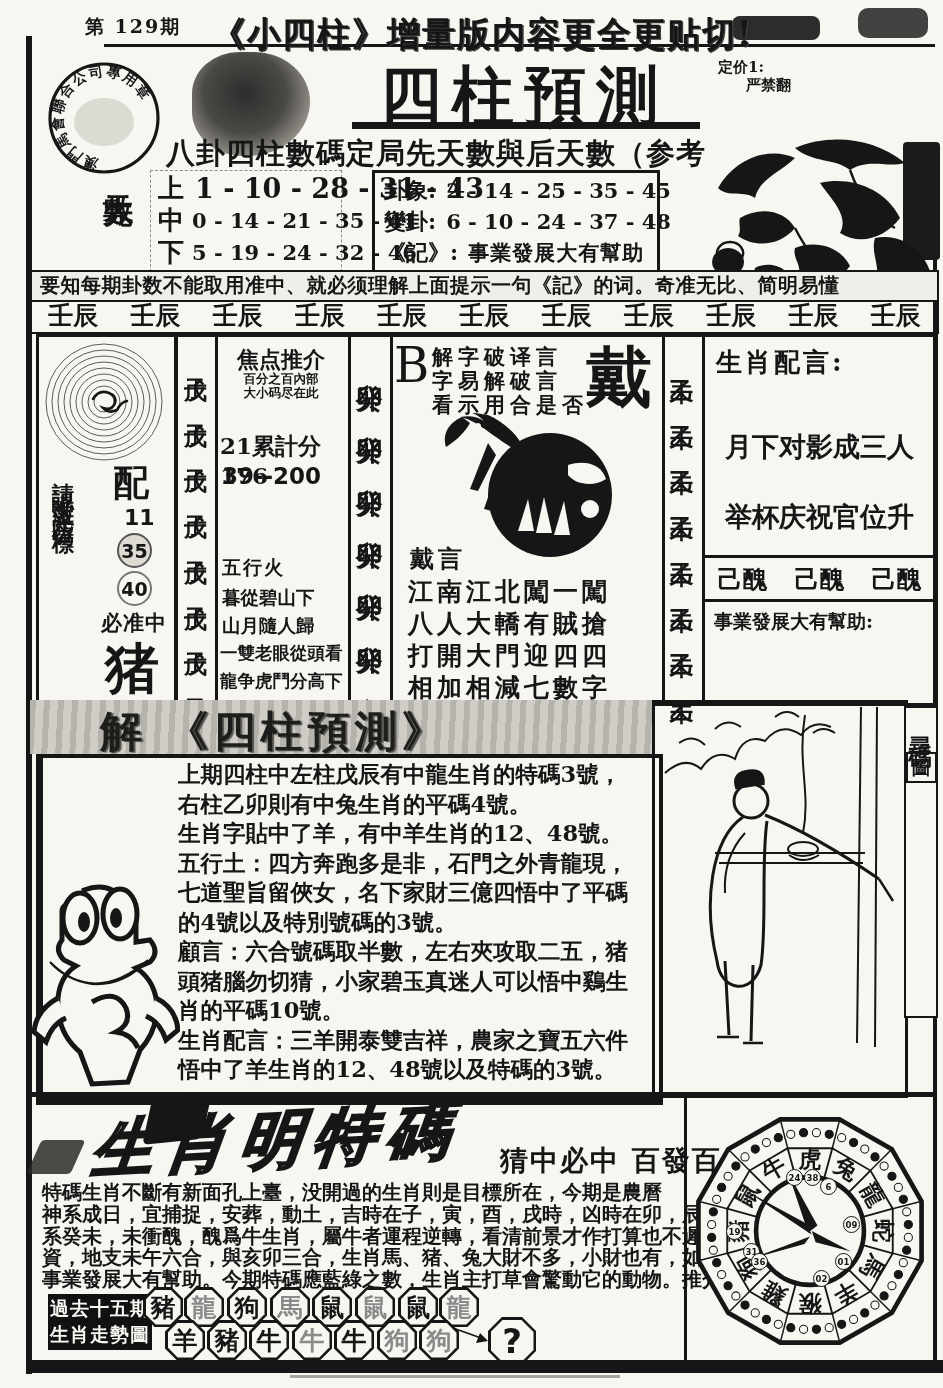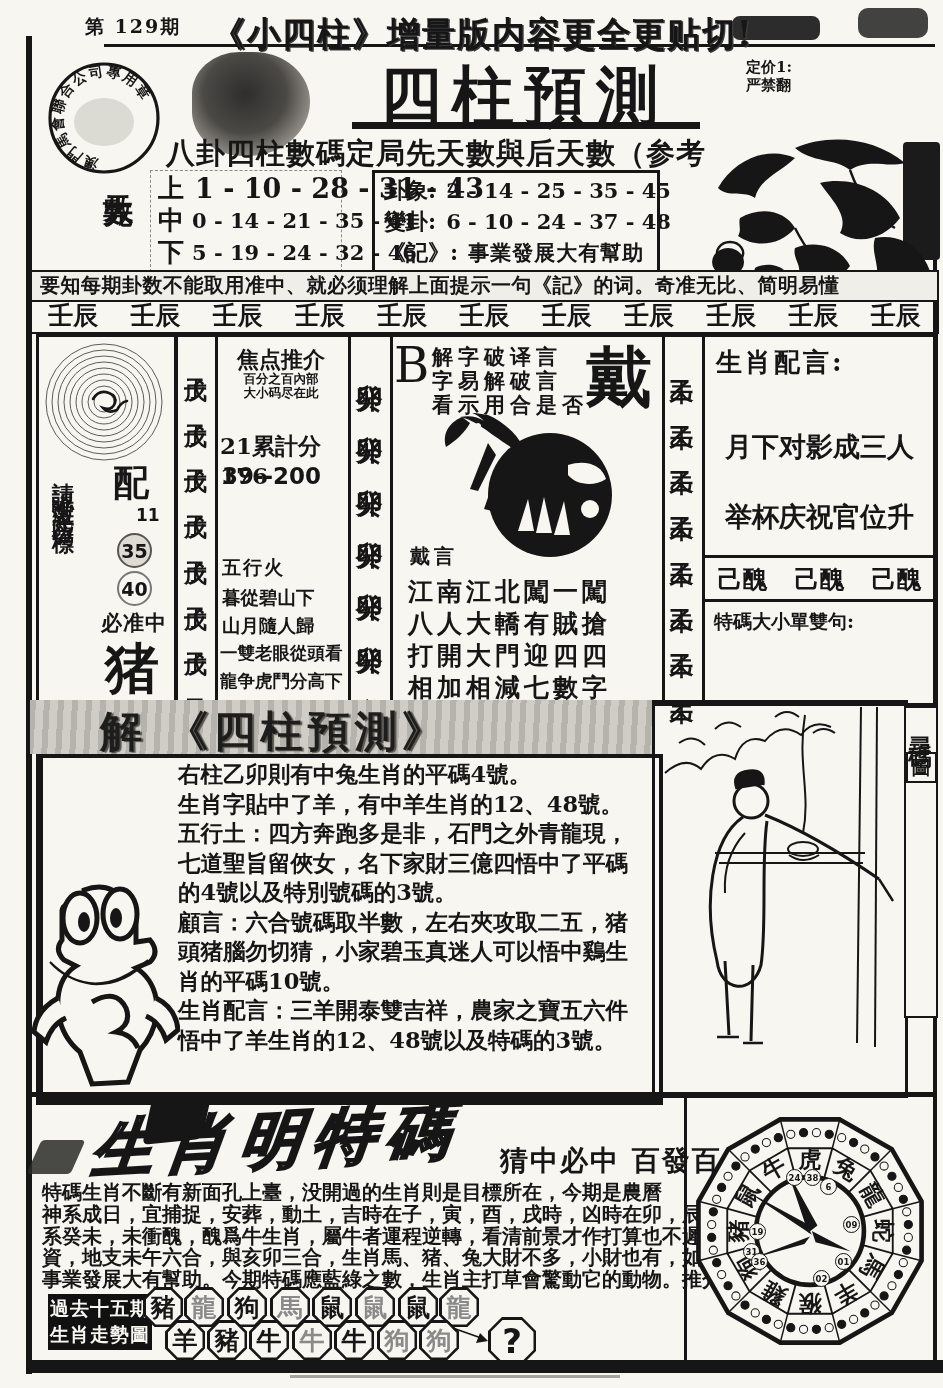--- a/index.html
+++ b/index.html
@@ -53,21 +53,21 @@
       </defs>
     <text font-size="14" font-weight="bold" fill="#161616" letter-spacing="2">
       <textPath href="#sealcirc" startOffset="2%">澳門馬會聯合公司專用章</textPath>
     </text>
   </svg>
 
   <div class="abs" style="left:192px;top:52px;width:118px;height:104px;background:radial-gradient(ellipse at 45% 40%, #1c1c1c 0%, #3c3a36 45%, #8e8b84 75%, #f7f6f1 100%);border-radius:42% 50% 55% 45%;opacity:.92;"></div>
 
   <div class="abs bb" style="left:336px;top:54px;width:376px;text-align:center;font-size:62px;letter-spacing:10px;transform:scaleY(1.04);">四柱預測</div>
   <div class="abs ink" style="left:352px;top:122px;width:348px;height:7px;"></div>
-  <div class="abs b" style="left:746px;top:58px;font-size:15px;">定价1:</div>
+  <div class="abs b" style="left:718px;top:58px;font-size:15px;">定价1:</div>
   <div class="abs b" style="left:746px;top:76px;font-size:15px;">严禁翻</div>
   <div class="abs bb" style="left:166px;top:134px;font-size:29px;letter-spacing:1px;">八卦四柱數碼定局先天數與后天數（参考</div>
 
   <div class="abs v bb" style="left:102px;top:172px;font-size:30px;line-height:1.1;">先天數</div>
   <div class="abs" style="left:150px;top:170px;width:190px;height:100px;border:1.6px dashed #8e8c86;"></div>
   <div class="abs numrow" style="left:158px;top:172px;height:32px;">
     <span class="bb" style="font-size:26px;">上</span>
     <span class="b" style="font-size:27px;margin-left:11px;">1 - 10 - 28 - 31 - 43</span>
   </div>
   <div class="abs numrow" style="left:158px;top:204px;height:32px;">
@@ -138,21 +138,21 @@
           <circle cx="63" cy="63" r="34"></circle>
           <circle cx="63" cy="63" r="28"></circle>
         <circle cx="63" cy="63" r="22"></circle>
           <circle cx="63" cy="63" r="16"></circle>
           <circle cx="63" cy="63" r="10"></circle>
       </g>
       <path d="M52,60 q6,-10 16,-6 q8,3 6,10 q-3,8 -12,5 q5,6 14,2 q4,-8 10,-9" fill="none" stroke="#161616" stroke-width="2.6" stroke-linecap="round"></path>
     </svg>
     <div class="v bb" style="position:absolute;left:10px;top:128px;font-size:22px;letter-spacing:7px;height:228px;">請認准激光防偽標</div>
     <div class="bb" style="position:absolute;left:74px;top:122px;font-size:36px;">配</div>
-    <div class="b sans" style="position:absolute;left:97px;top:168px;font-size:17px;">11</div>
+    <div class="b sans" style="position:absolute;left:85px;top:168px;font-size:22px;">11</div>
     <div class="cc b sans" style="position:absolute;left:78px;top:196px;width:31px;height:31px;border:2.4px solid #555;border-radius:50%;font-size:19px;background:#dddbd2;">35</div>
     <div class="cc b sans" style="position:absolute;left:78px;top:234px;width:31px;height:31px;border:2.4px solid #777;border-radius:50%;font-size:19px;">40</div>
     <div class="bb" style="position:absolute;left:62px;top:272px;font-size:21px;letter-spacing:1px;">必准中</div>
     <div class="bb" style="position:absolute;left:66px;top:296px;font-size:54px;">猪</div>
   </div>
 
   <div class="abs gz-col" style="left:174px;top:334px;width:38px;height:366px;">
     <div class="gz-cell" style="font-size:23px;">戊子</div>
     <div class="gz-cell" style="font-size:23px;">戊子</div>
     <div class="gz-cell" style="font-size:23px;">戊子</div>
@@ -202,21 +202,21 @@
       <g fill="#f7f6f1">
         <path d="M150,52 C168,46 184,52 188,66 C176,74 158,72 150,62 Z"></path>
         <path d="M118,120 L126,84 L134,120 Z"></path>
           <path d="M136,122 L146,88 L152,122 Z"></path>
         <path d="M100,118 L110,86 L116,118 Z"></path>
         <circle cx="172" cy="96" r="9"></circle>
       </g>
       <path d="M60,10 a3,3 0 1 0 .1,0" fill="#f7f6f1"></path>
     </svg>
 
-    <div class="bb" style="position:absolute;left:20px;top:206px;font-size:20px;letter-spacing:4px;">戴言</div>
+    <div class="bb" style="position:absolute;left:20px;top:206px;font-size:24px;letter-spacing:4px;">戴言</div>
     <div class="bb" style="position:absolute;left:18px;top:238px;font-size:25px;letter-spacing:4px;">江南江北闖一闖</div>
     <div class="bb" style="position:absolute;left:18px;top:270px;font-size:25px;letter-spacing:4px;">八人大轎有賊搶</div>
     <div class="bb" style="position:absolute;left:18px;top:334px;font-size:25px;letter-spacing:4px;">相加相減七數字</div>
     <div class="bb" style="position:absolute;left:18px;top:302px;font-size:25px;letter-spacing:4px;">打開大門迎四四</div>
     <div class="hr" style="position:absolute;left:0;top:366px;width:100%;height:2.5px;"></div>
     <div class="bb" style="position:absolute;left:8px;top:372px;font-size:24px;letter-spacing:2px;white-space:nowrap;">提示: 平常百姓早早起</div>
   </div>
 
   <div class="abs gz-col" style="left:662px;top:334px;width:40px;height:366px;border-left:none;">
     <div class="gz-cell" style="font-size:24px;">乙未</div>
@@ -233,28 +233,29 @@
     <div class="bb" style="position:absolute;left:12px;top:8px;font-size:26px;letter-spacing:3px;">生肖配言:</div>
     <div class="bb sans" style="position:absolute;left:0;top:92px;width:100%;text-align:center;font-size:27px;">月下对影成三人</div>
     <div class="bb sans" style="position:absolute;left:0;top:162px;width:100%;text-align:center;font-size:27px;">举杯庆祝官位升</div>
     <div class="hr" style="position:absolute;left:0;top:218px;width:100%;height:3px;"></div>
     <div style="position:absolute;left:0;top:224px;width:100%;height:36px;display:flex;justify-content:space-around;align-items:center;">
       <span class="bb" style="font-size:25px;">己醜</span>
       <span class="bb" style="font-size:25px;">己醜</span>
       <span class="bb" style="font-size:25px;">己醜</span>
     </div>
     <div class="hr" style="position:absolute;left:0;top:262px;width:100%;height:3px;"></div>
-    <div class="bb" style="position:absolute;left:10px;top:272px;font-size:19px;">特碼大小單雙句:</div>
+    <div class="bb" style="position:absolute;left:10px;top:272px;font-size:19px;">事業發展大有幫助:</div>
   </div>
 
   <div class="abs" style="left:30px;top:700px;width:622px;height:54px;background:#cfcdc6;background-image:repeating-linear-gradient(93deg,rgba(60,60,55,.18) 0 6px,rgba(0,0,0,0) 6px 14px);"></div>
   <div class="abs bb" style="left:100px;top:704px;font-size:42px;letter-spacing:5px;color:#1d1d1b;text-shadow:2px 1px 1px #55534d;transform:scaleY(1.02);filter:blur(.3px);">解 《四柱預測》</div>
 
   <div class="abs" style="left:36px;top:754px;width:616px;height:338px;border:4px solid #161616;border-left-width:7px;border-bottom-width:9px;"></div>
   <div class="abs" style="left:178px;top:760px;width:466px;font-size:22.5px;font-weight:700;line-height:29.5px;">
+    <div>上期四柱中左柱戊辰有中龍生肖的特碼3號，</div>
     <div>右柱乙卯則有中兔生肖的平碼4號。</div>
     <div>生肖字貼中了羊，有中羊生肖的12、48號。</div>
     <div>五行土：四方奔跑多是非，石門之外青龍現，</div>
     <div>七道聖旨留俠女，名下家財三億四悟中了平碼</div>
     <div>的4號以及特別號碼的3號。</div>
     <div>顧言：六合號碼取半數，左右夾攻取二五，猪</div>
     <div>頭猪腦勿切猜，小家碧玉真迷人可以悟中鷄生</div>
     <div>肖的平碼10號。</div>
     <div>生肖配言：三羊開泰雙吉祥，農家之寶五六件</div>
     <div>悟中了羊生肖的12、48號以及特碼的3號。</div>
@@ -513,21 +514,21 @@
     <span class="wheel-anim" style="transform:translate(-50%,-50%) rotate(240deg) translateY(-72px);">狗</span>
     <span class="wheel-anim" style="transform:translate(-50%,-50%) rotate(270deg) translateY(-72px);">豬</span>
     <span class="wheel-anim" style="transform:translate(-50%,-50%) rotate(300deg) translateY(-72px);">鼠</span>
     <span class="wheel-anim" style="transform:translate(-50%,-50%) rotate(330deg) translateY(-72px);">牛</span>
     <span class="wnum" style="left:100px;top:57px;">24</span>
     <span class="wnum" style="left:118px;top:57px;">38</span>
     <span class="wnum" style="left:134px;top:66px;">6</span>
     <span class="wnum" style="left:157px;top:104px;">09</span>
     <span class="wnum" style="left:149px;top:141px;">01</span>
     <span class="wnum" style="left:127px;top:158px;">02</span>
-    <span class="wnum" style="left:63px;top:111px;">19</span>
+    <span class="wnum" style="left:40px;top:111px;">19</span>
     <span class="wnum" style="left:57px;top:131px;">31</span>
     <span class="wnum" style="left:65px;top:141px;">36</span>
   </div>
 
   <div class="abs ink" style="left:28px;top:1360px;width:915px;height:13px;"></div>
   <div class="abs" style="left:290px;top:1375px;width:330px;height:3px;background:#6e6c66;opacity:.6;"></div>
 
 </div>
 
 </body></html>

